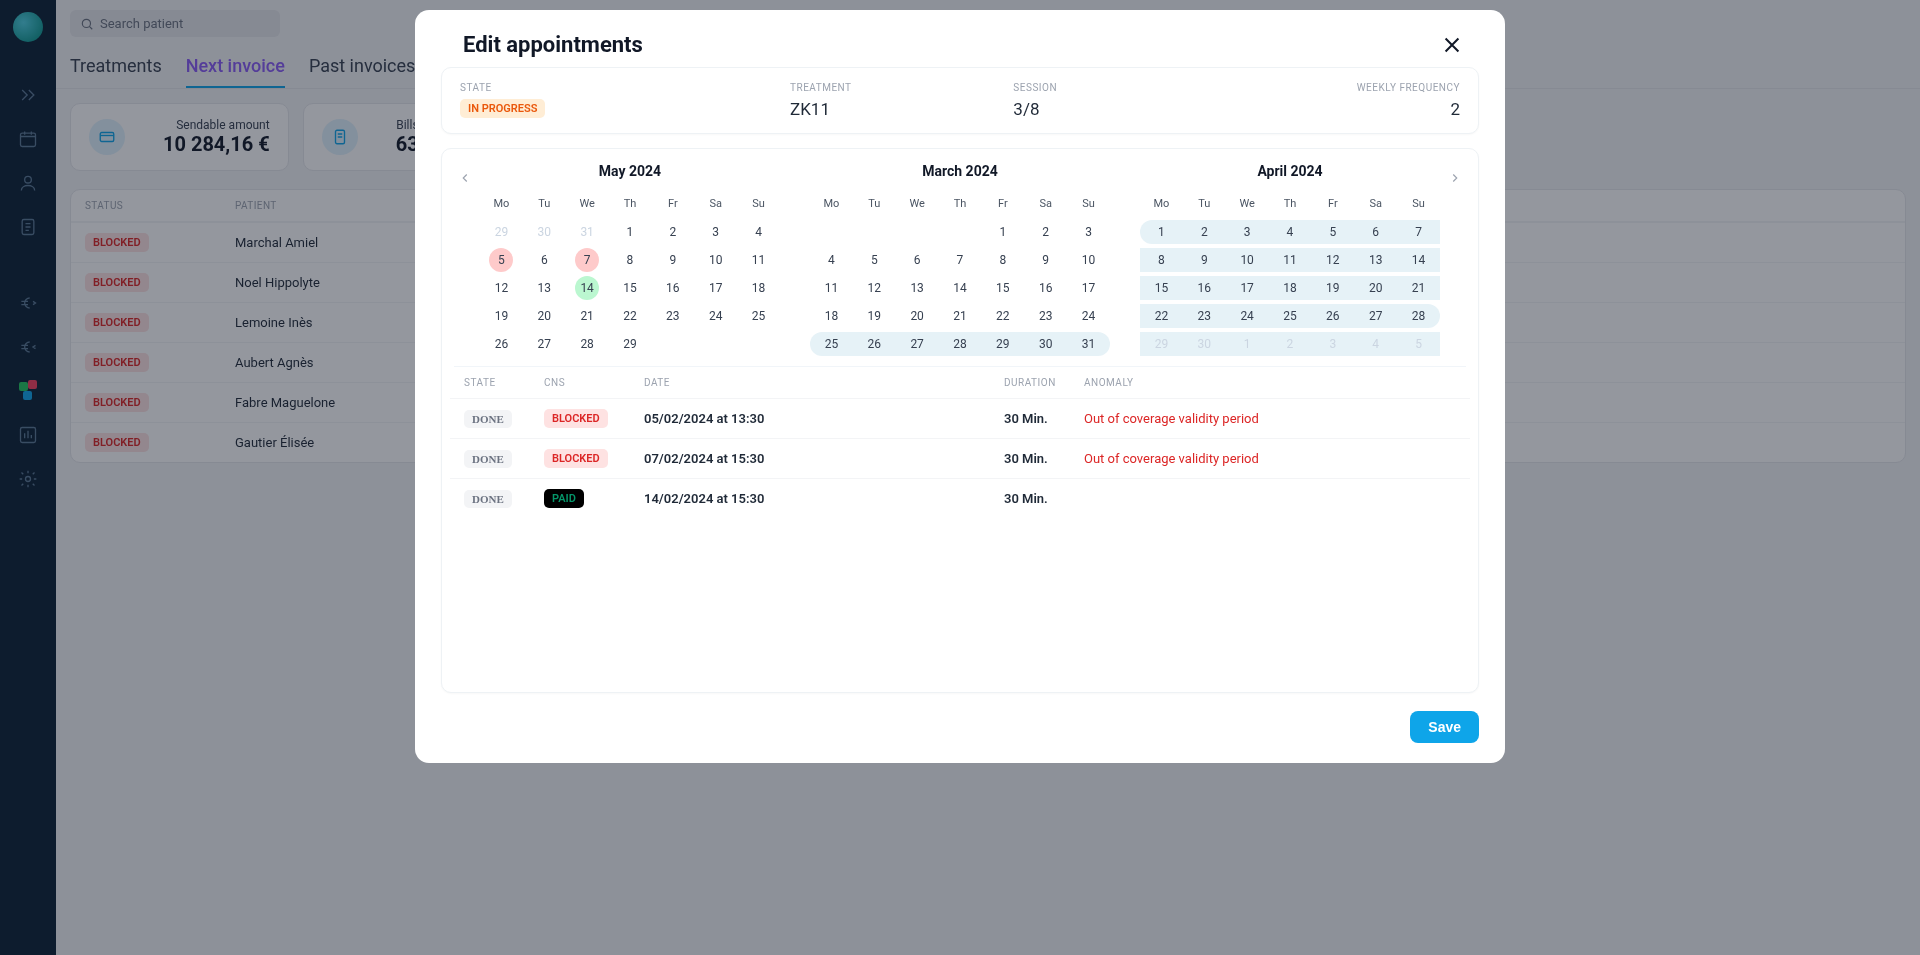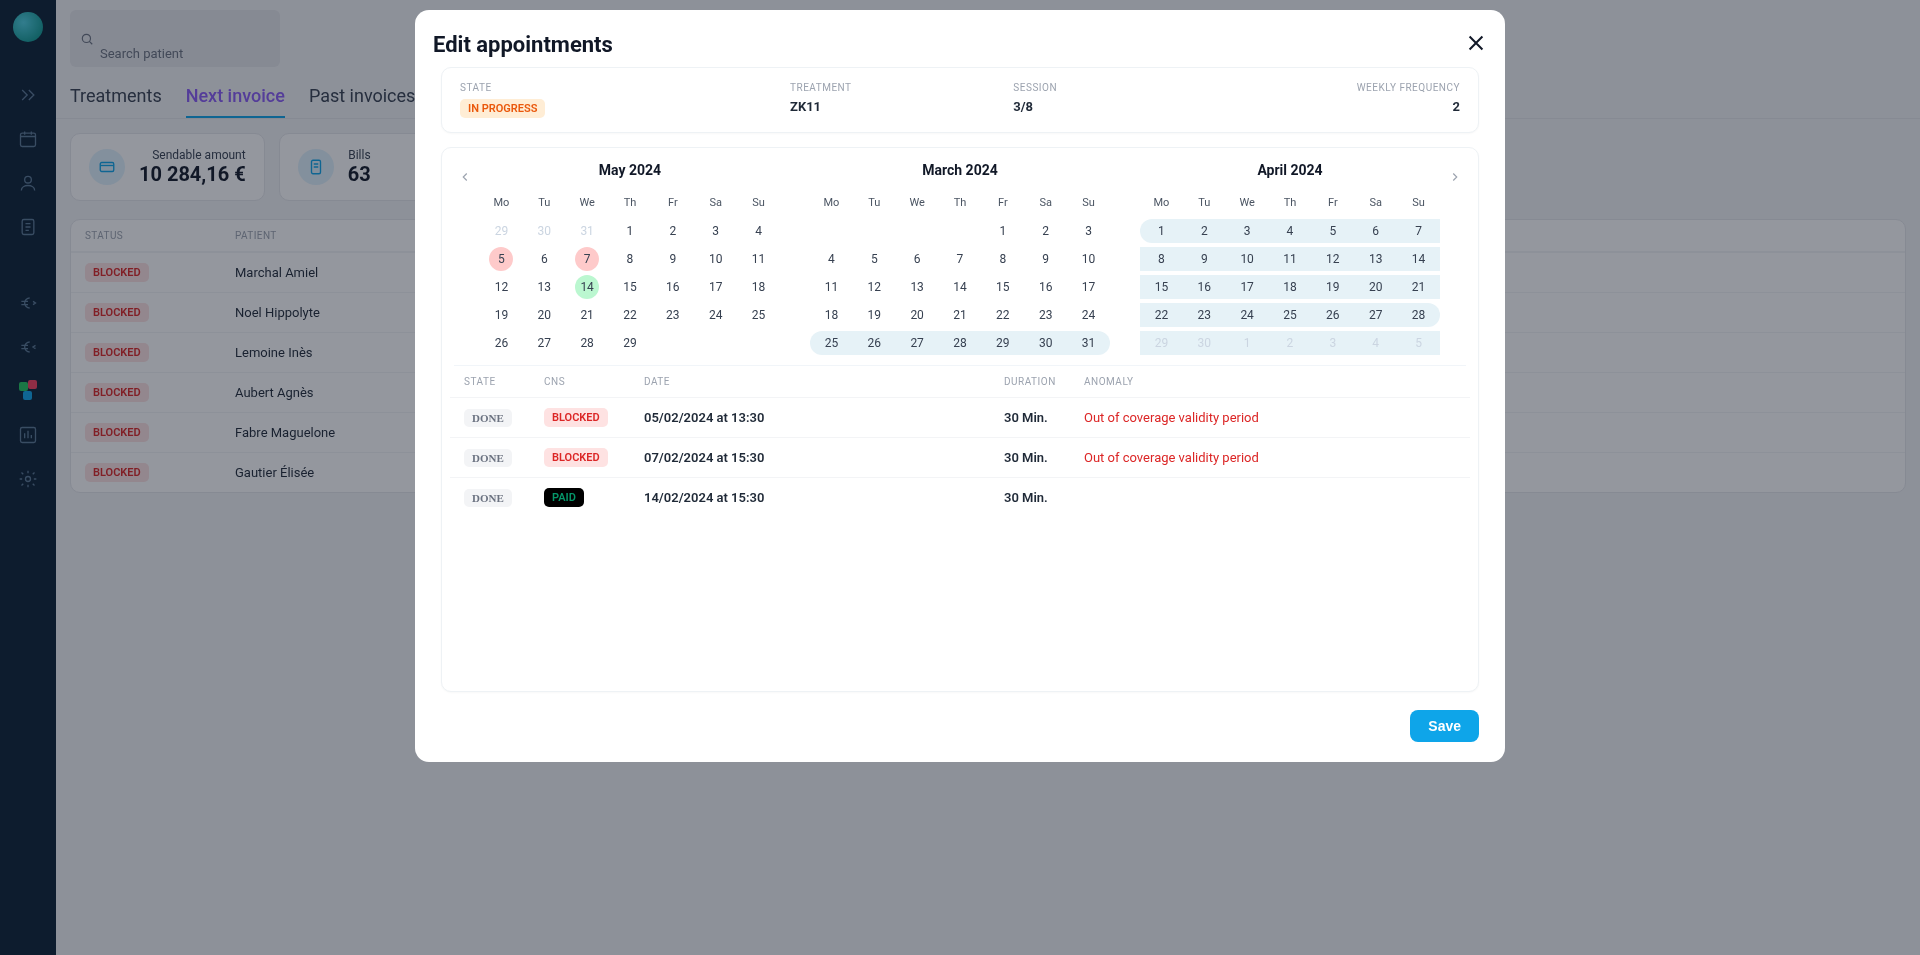--- a/index.html
+++ b/index.html
@@ -42,40 +42,40 @@
   display: flex; flex-direction: column;
 }
 .topbar { padding: 10px 14px; }
 .search-box {
   display: inline-flex; align-items: center; gap: 6px;
   background: #e5e7eb; border-radius: 6px;
   padding: 6px 10px; width: 210px;
   color: #6b7280;
 }
 .search-box svg { width: 14px; height: 14px; stroke: currentColor; fill: none; stroke-width: 2; }
-.search-box span { font-size: 13px; margin-top: 30px; }
+.search-box span { font-size: 13px; }
 .tabs { display: flex; gap: 24px; padding: 8px 14px 0; border-bottom: 1px solid #e5e7eb; }
 .tab { padding-bottom: 10px; font-size: 18px; color: #374151; cursor: pointer; }
 .tab.active { color: #8b5cf6; border-bottom: 2px solid #0ea5e9; font-weight: 500; }
 .cards { display: flex; gap: 14px; padding: 14px; }
 .card {
   background: #fff; border: 1px solid #e5e7eb; border-radius: 10px;
   padding: 14px 18px; display: flex; align-items: center; gap: 14px;
   min-width: 170px;
 }
 .card .icon-circle {
   width: 36px; height: 36px; border-radius: 50%;
   background: #e0f2fe; display: flex; align-items: center; justify-content: center;
 }
 .card .icon-circle svg { width: 18px; height: 18px; stroke: #0ea5e9; fill: none; stroke-width: 1.8; }
 .card .icon-circle.red { background: #fee2e2; }
 .card .icon-circle.red svg { stroke: #ef4444; }
 .card .ct { display: flex; flex-direction: column; align-items: flex-end; }
 .card .lbl { font-size: 12px; color: #374151; }
-.card .val { font-size: 20px; font-weight: 700; color: #111827; }
+.card .val { font-size: 20px; font-weight: 700; color: #111827; margin-left: 24px; }
 
 .table-wrap { margin: 4px 14px; background: #fff; border: 1px solid #e5e7eb; border-radius: 10px; overflow: hidden; }
 .table-head, .table-row { display: grid; grid-template-columns: 150px 190px 1fr; align-items: center; padding: 10px 14px; }
 .table-head { font-size: 10px; letter-spacing: .04em; color: #9ca3af; text-transform: uppercase; border-bottom: 1px solid #f3f4f6; }
 .table-row { border-top: 1px solid #f3f4f6; font-size: 13px; }
 .badge { display: inline-block; font-size: 11px; font-weight: 600; padding: 3px 8px; border-radius: 5px; }
 .badge.blocked { background: #fee2e2; color: #dc2626; }
 .badge.progress { background: #ffedd5; color: #ea580c; }
 .badge.done { background: #f3f4f6; color: #6b7280; font-family: Liberation Serif, serif; }
 .badge.paid { background: #000000; color: #059669; }
@@ -85,33 +85,33 @@
   background: rgba(17,24,39,0.45);
   display: flex; align-items: flex-start; justify-content: center;
 }
 .modal {
   margin-top: 10px;
   width: 1090px;
   max-height: calc(100% - 20px);
   background: #fff; border-radius: 14px;
   display: flex; flex-direction: column;
 }
-.modal-head { display: flex; align-items: flex-start; justify-content: space-between; padding: 22px 18px 10px; }
+.modal-head { display: flex; align-items: center; justify-content: space-between; padding: 22px 42px 10px; margin-left: 6px; }
 .modal-head h1 { font-size: 22px; font-weight: 700; color: #111827; }
 .closex { width: 22px; height: 22px; cursor: pointer; }
 .closex svg { width: 22px; height: 22px; stroke: #111827; stroke-width: 2.2; fill: none; }
 .modal-body { padding: 0 26px; display: flex; flex-direction: column; gap: 14px; }
 .summary-card {
   background: #fff; border: 1px solid #eef2f5; border-radius: 10px;
   box-shadow: 0 1px 2px rgba(0,0,0,0.03);
   display: grid; grid-template-columns: 330px 1fr 1fr 1fr;
   padding: 14px 18px;
 }
 .summary-card .slabel { font-size: 10px; color: #9ca3af; letter-spacing: .05em; margin-bottom: 6px; }
-.summary-card .sval { font-size: 13px; font-weight: 700; color: #1f2937; }
+.summary-card .sval { font-size: 17px; font-weight: 400; color: #1f2937; }
 .summary-card .col.right { text-align: right; }
 .calendar-card {
   background: #fff; border: 1px solid #eef2f5; border-radius: 10px;
   box-shadow: 0 1px 2px rgba(0,0,0,0.03);
   padding: 14px 8px;
 }
 .cal-row { display: grid; grid-template-columns: 30px 1fr 30px 1fr 30px 1fr 30px; align-items: flex-start; }
 .nav-arrow { display: flex; align-items: center; justify-content: center; height: 30px; cursor: pointer; color: #9ca3af; }
 .nav-arrow svg { width: 14px; height: 14px; stroke: currentColor; fill: none; stroke-width: 2; }
 .month { }

